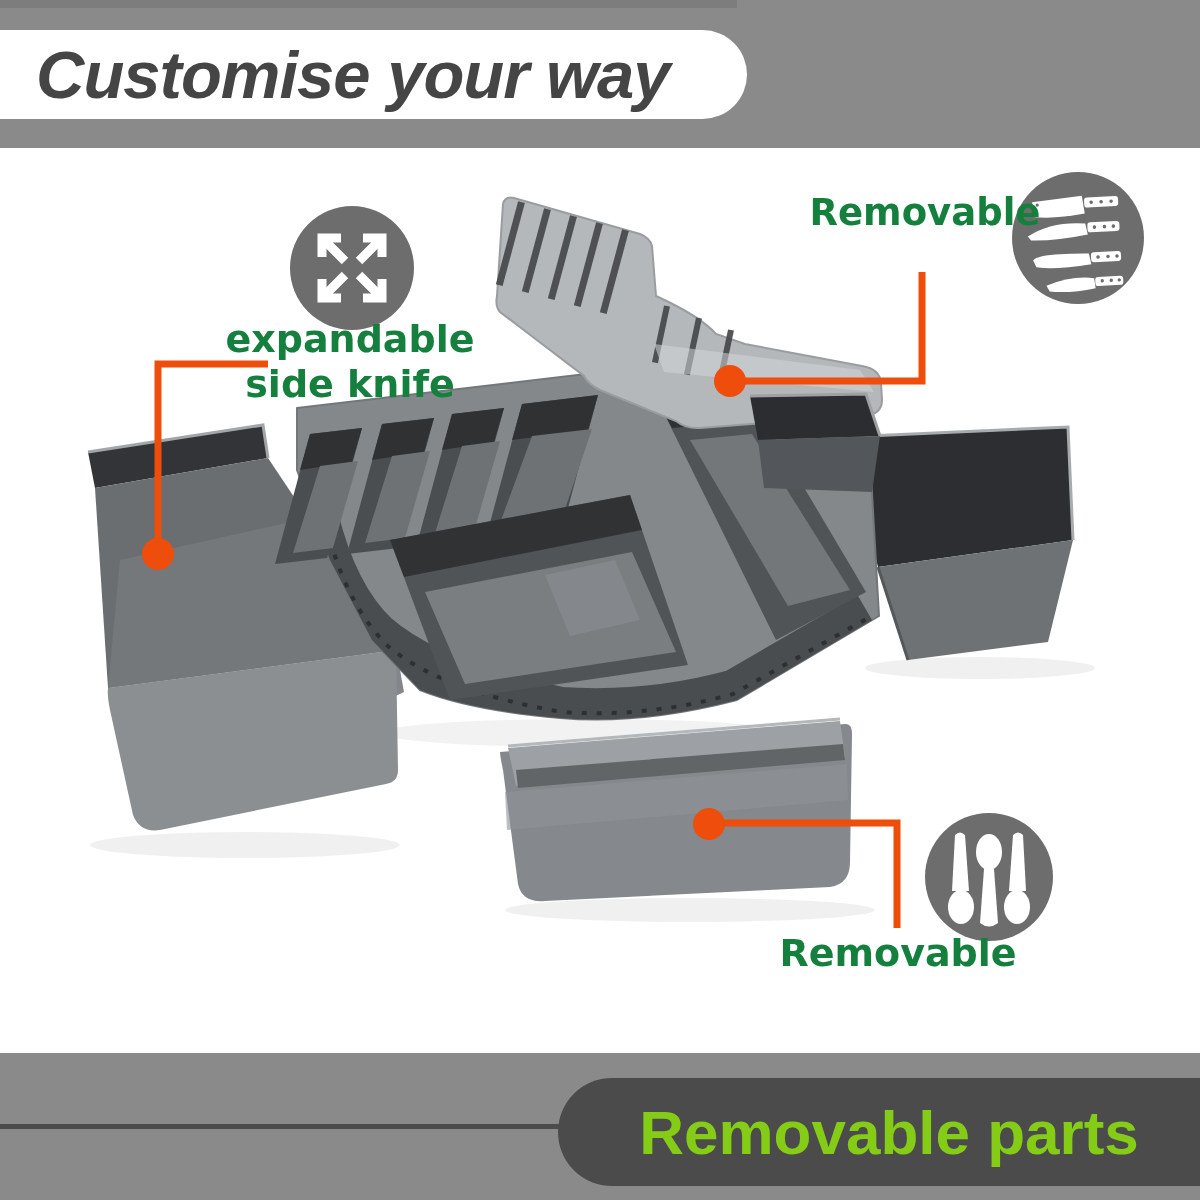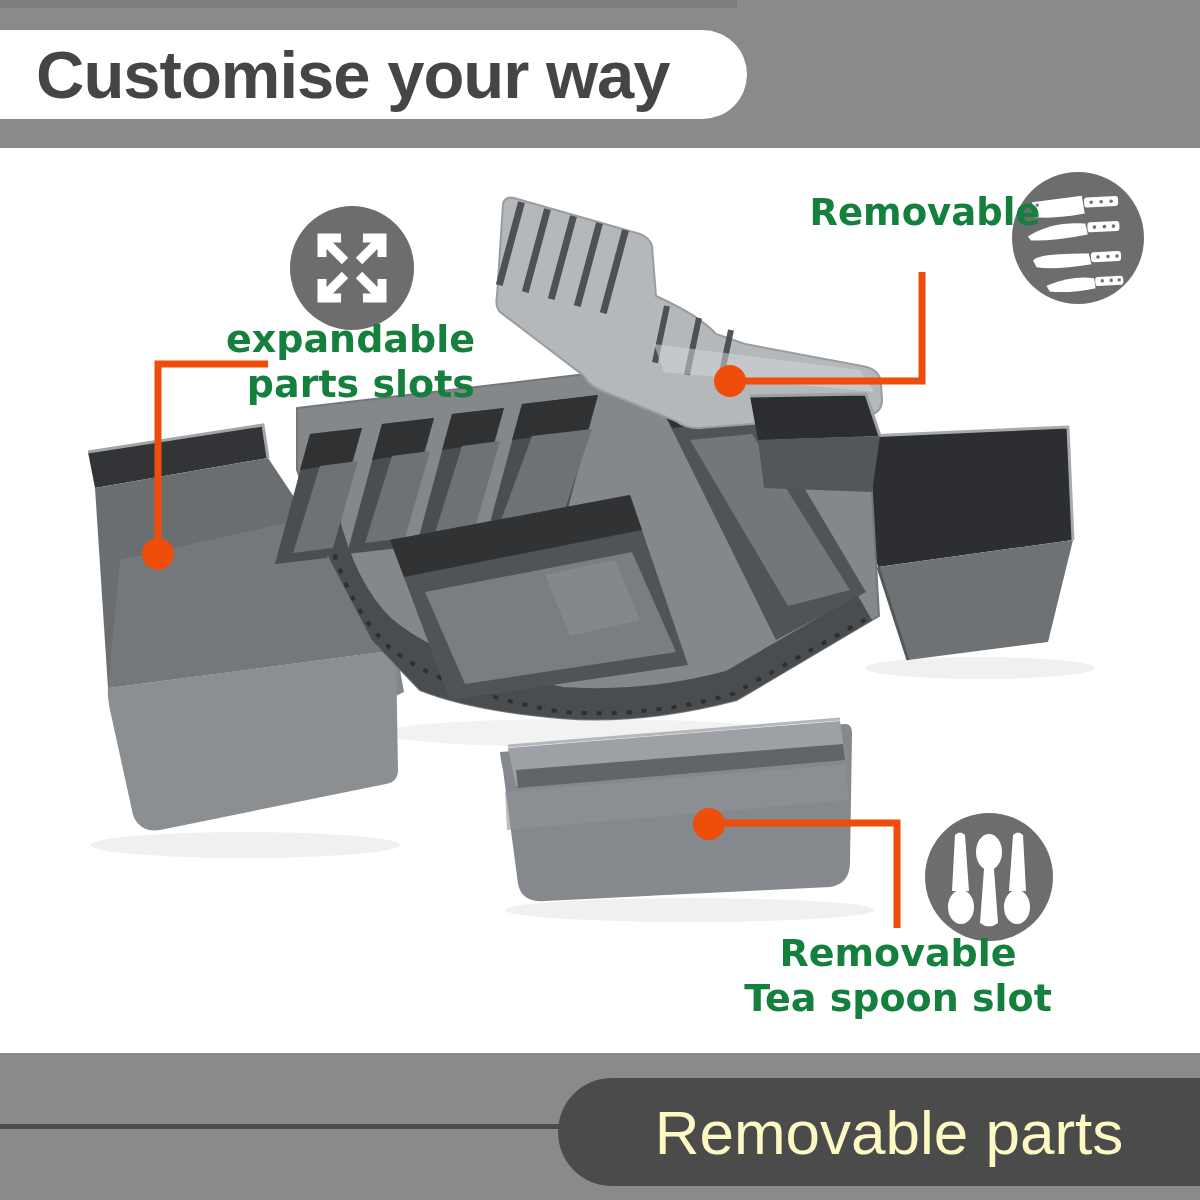--- a/index.html
+++ b/index.html
@@ -8,39 +8,39 @@
     background:#ffffff;font-family:"Liberation Sans",sans-serif;
   }
   
   .banner-top{position:absolute;left:0;top:0;width:1200px;height:148px;background:#8a8a8a;z-index:3;}
   .banner-top-strip{position:absolute;left:0;top:0;width:737px;height:8px;background:#7d7d7d;}
   .pill-white{
     position:absolute;left:-50px;top:30px;width:797px;height:89px;background:#ffffff;
     border-radius:0 46px 46px 0;display:flex;align-items:center;padding-left:86px;box-sizing:border-box;
   }
   .pill-white span{
-    font-size:67px;font-weight:bold;color:#454545;letter-spacing:-1px;white-space:nowrap;
+    font-size:67px;font-weight:bold;color:#454545;letter-spacing:-1px;white-space:nowrap;font-style:italic;
   }
   
   .banner-bottom{position:absolute;left:0;top:1053px;width:1200px;height:147px;background:#8a8a8a;z-index:3;}
   .footer-line{position:absolute;left:0;top:71px;width:562px;height:5px;background:#4b4b4b;}
   .pill-dark{
     position:absolute;left:558px;top:25px;width:662px;height:108px;background:#4b4b4b;
     border-radius:54px 0 0 54px;display:flex;align-items:center;justify-content:center;
   }
-  .pill-dark span{font-size:62px;font-weight:400;color:#fef9c3;white-space:nowrap;}
+  .pill-dark span{font-size:62px;font-weight:700;color:#84cc16;white-space:nowrap;}
   
   #product-svg{position:absolute;left:0;top:0;z-index:1;}
   
   .callout{
     position:absolute;z-index:2;text-align:center;font-family:"DejaVu Sans",sans-serif;
     font-weight:bold;color:#15803d;
   }
   .callout div{white-space:nowrap;}
-  #callout-expandable{left:225px;top:317px;width:250px;font-size:38px;line-height:45px;text-align:right;}
+  #callout-expandable{left:225px;top:317px;width:250px;font-size:38px;line-height:45px;}
   #callout-knife{left:790px;top:191px;width:270px;font-size:37px;line-height:44px;}
   #callout-teaspoon{left:733px;top:931px;width:330px;font-size:38px;line-height:45px;}
   
   .badge{position:absolute;z-index:2;}
   #badge-expand{left:289px;top:205px;}
   #badge-knives{left:1012px;top:172px;}
   #badge-spoons{left:925px;top:813px;}
 </style>
 </head>
 <body>
@@ -217,28 +217,27 @@
       <ellipse cx="64" cy="39" rx="13" ry="18"></ellipse>
       <path d="M59,56 L69,56 L73,110 Q64,117 55,110 Z"></path>
 
       <path d="M88,22 Q93,17 98,22 L101,78 L84,78 Z"></path>
       <ellipse cx="92" cy="94" rx="13" ry="17"></ellipse>
     </g>
   </svg>
 
   <div id="callout-expandable" class="callout">
     <div>expandable</div>
-    <div>parts slots</div>
+    <div>side knife</div>
   </div>
   <div id="callout-knife" class="callout">
     <div>Removable</div>
   </div>
   <div id="callout-teaspoon" class="callout">
     <div>Removable</div>
-    <div>Tea spoon slot</div>
   </div>
 
   <div class="banner-top">
     <div class="banner-top-strip"></div>
     <div class="pill-white">
       <span>Customise your way</span>
     </div>
   </div>
 
   <div class="banner-bottom">

